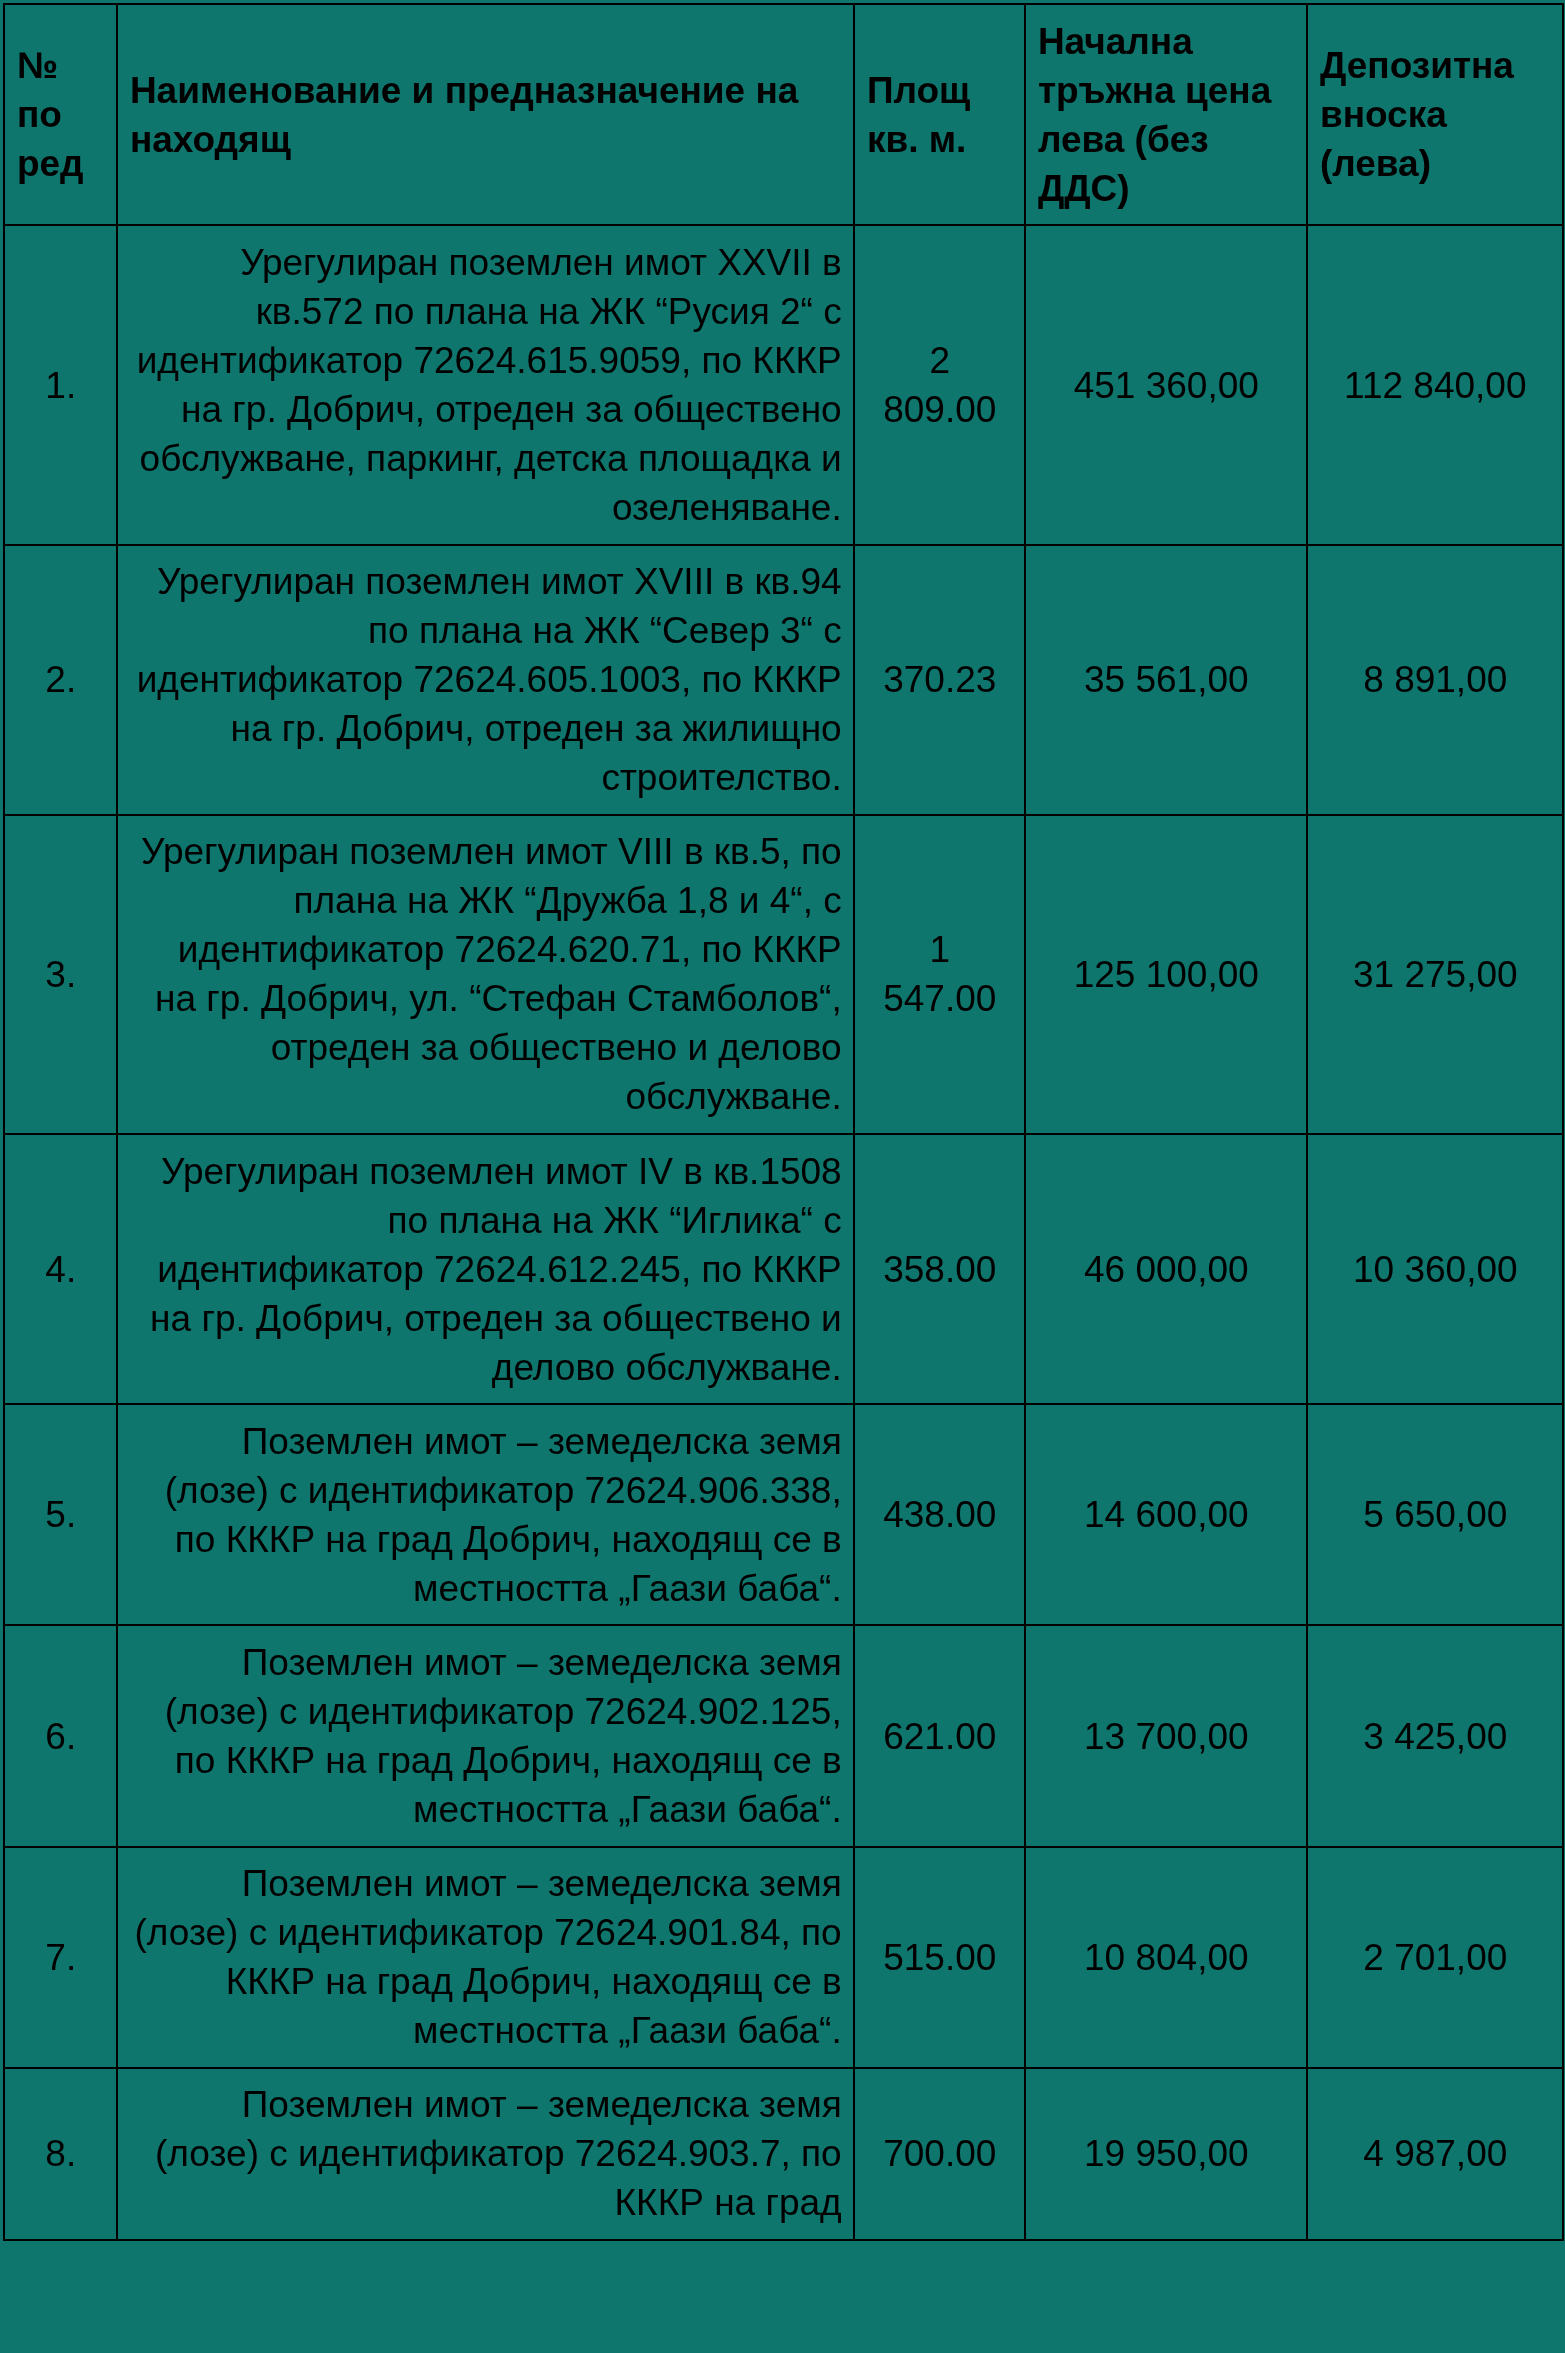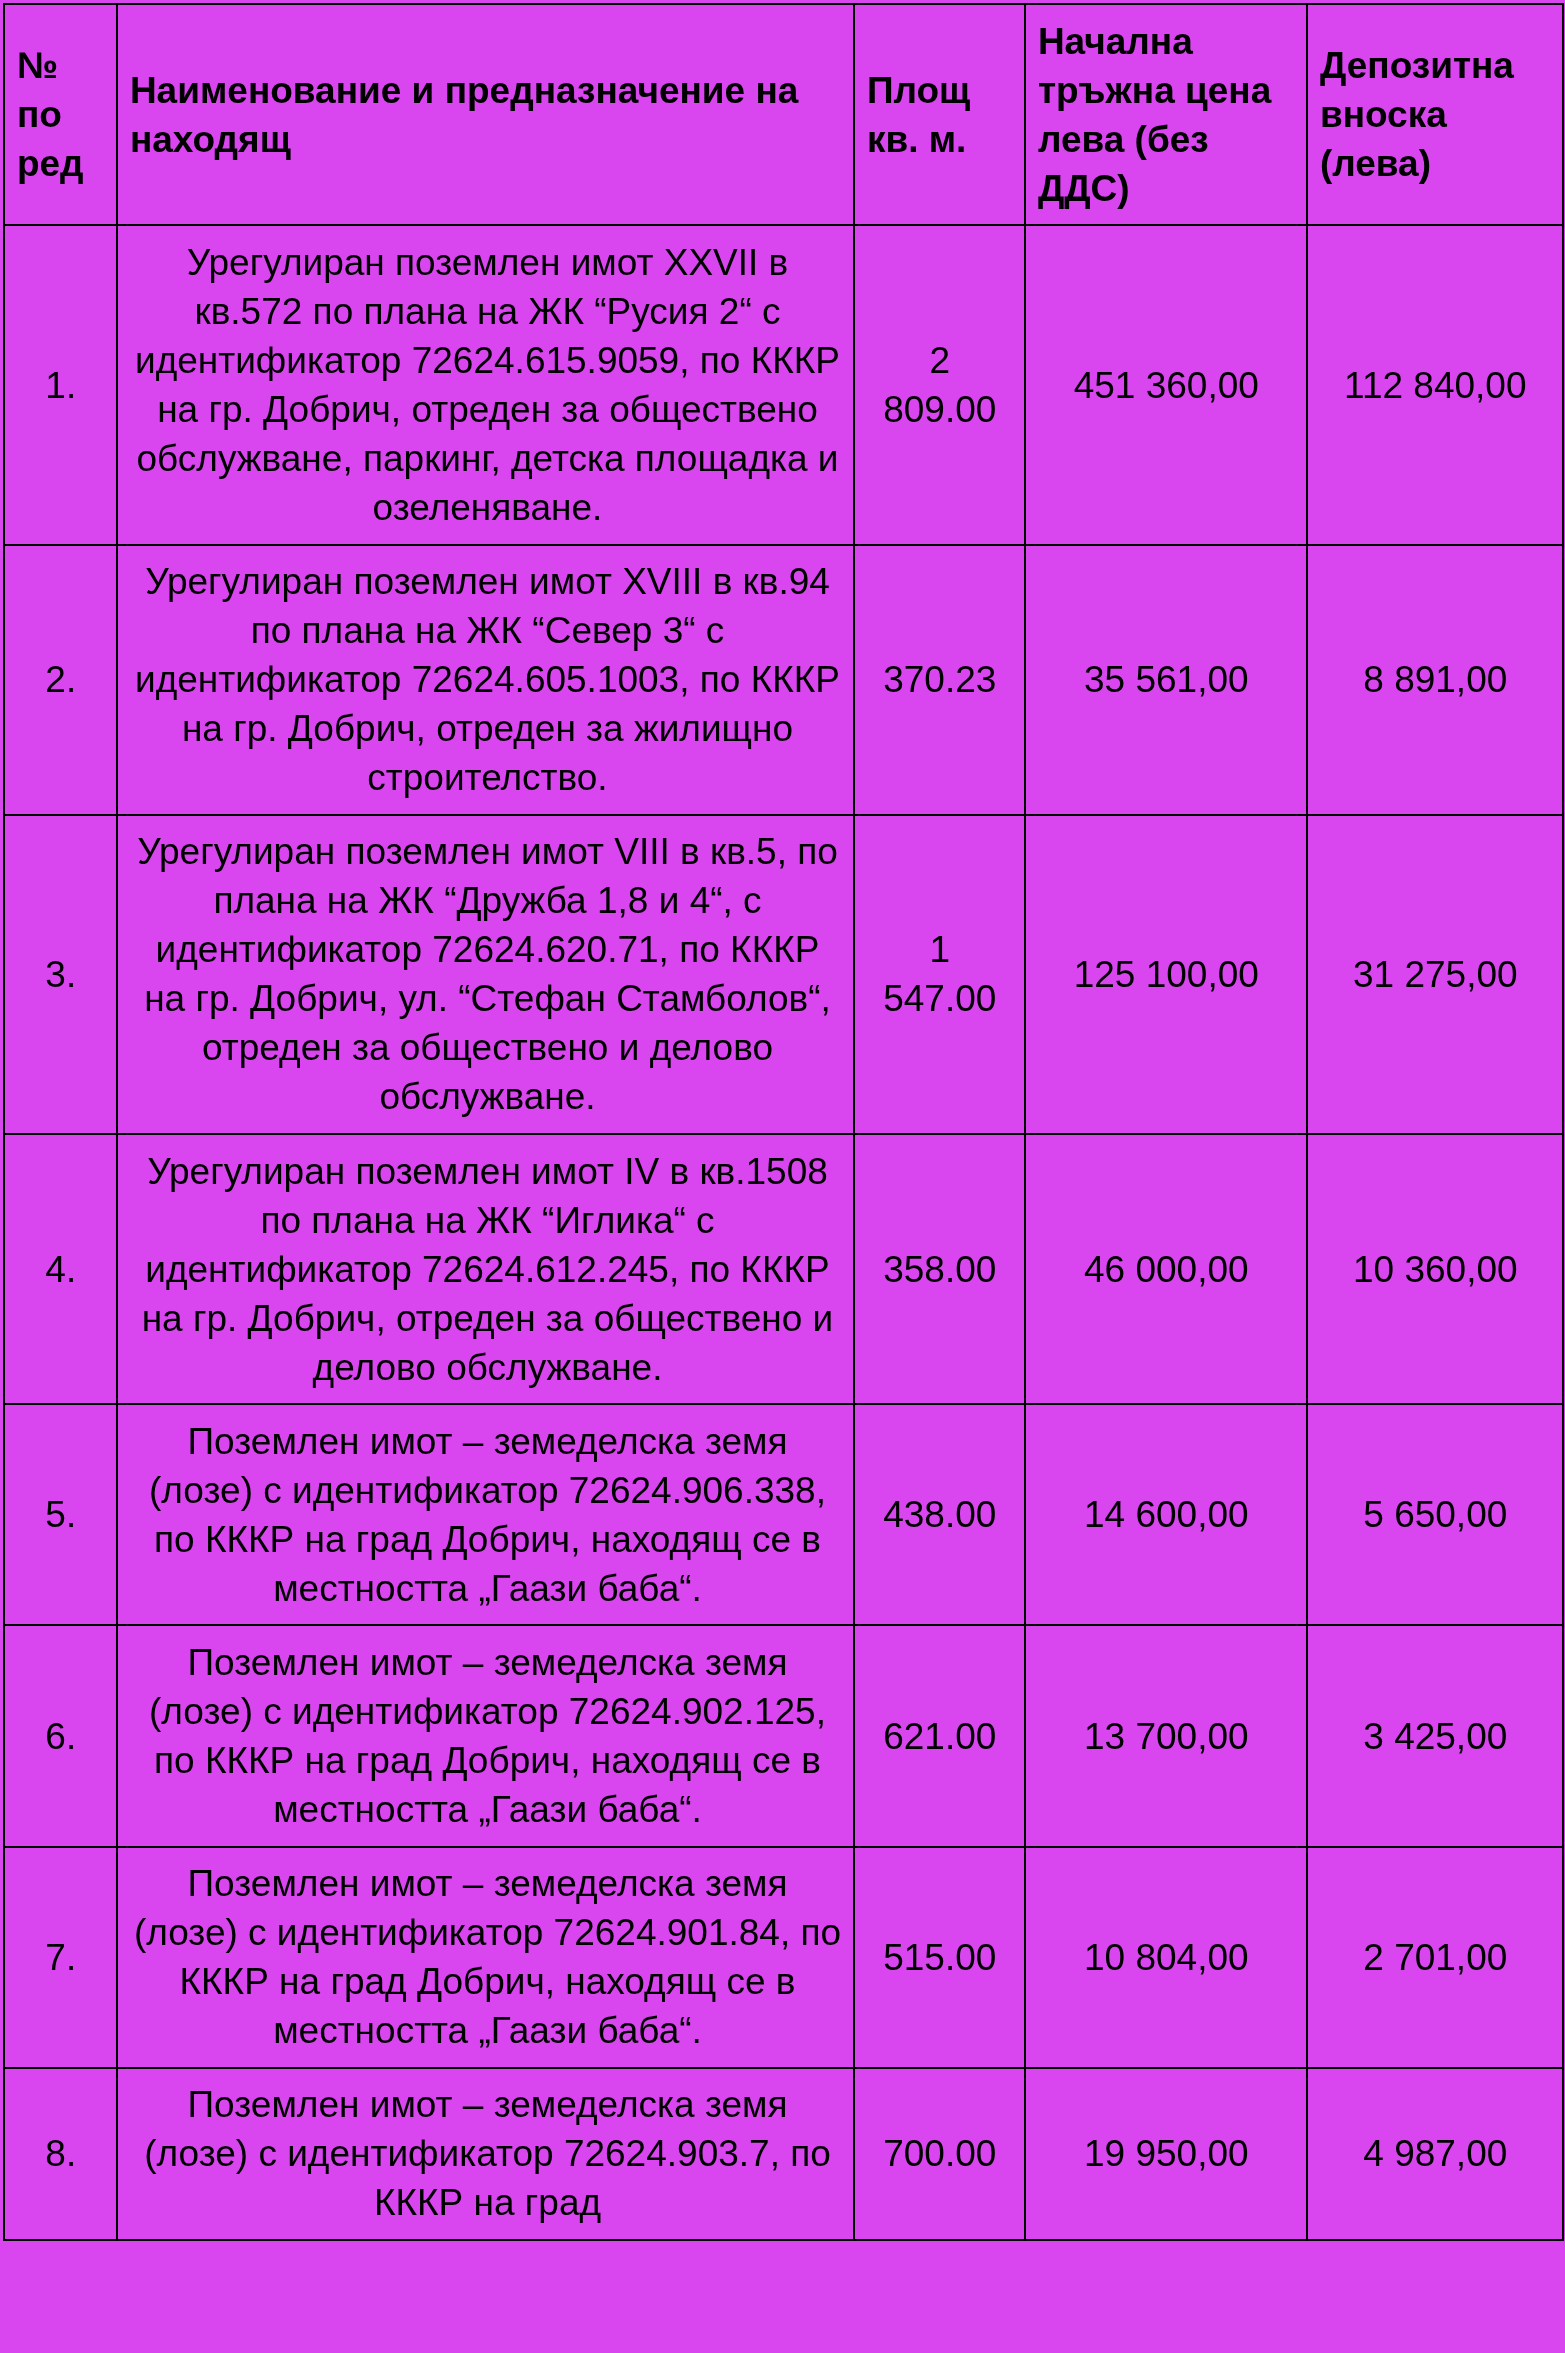--- a/index.html
+++ b/index.html
@@ -3,21 +3,21 @@
 <meta charset="utf-8">
 <style>
   * { box-sizing: border-box; }
   html, body { margin: 0; padding: 0; background: #ffffff; }
   body { font-family: "Liberation Sans", "DejaVu Sans", sans-serif; color: #000; }
 
   .page {
     width: 1565px;
     height: 2354px;
     overflow: hidden;
-    background: #d946ef;
+    background: #0f766e;
   }
 
   table.props {
     border-collapse: collapse;
     table-layout: fixed;
     width: 1559px;
     margin: 3.3px;
     font-size: 37px;
     line-height: 49px;
     color: #000;
@@ -38,21 +38,21 @@
   }
   th.col-desc { padding-left: 15px; padding-right: 66px; }
   th.col-price { text-align: justify; padding-left: 11.6px; padding-right: 11.6px; }
 
   
   td.col-num {
     text-align: center;
     vertical-align: middle;
   }
   td.col-desc {
-    text-align: center;
+    text-align: right;
     vertical-align: top;
     padding: 11.6px 11.6px 11.6px 15px;
   }
   td.col-area,
   td.col-price,
   td.col-deposit {
     text-align: center;
     vertical-align: middle;
     padding: 6.6px 16.6px;
   }

